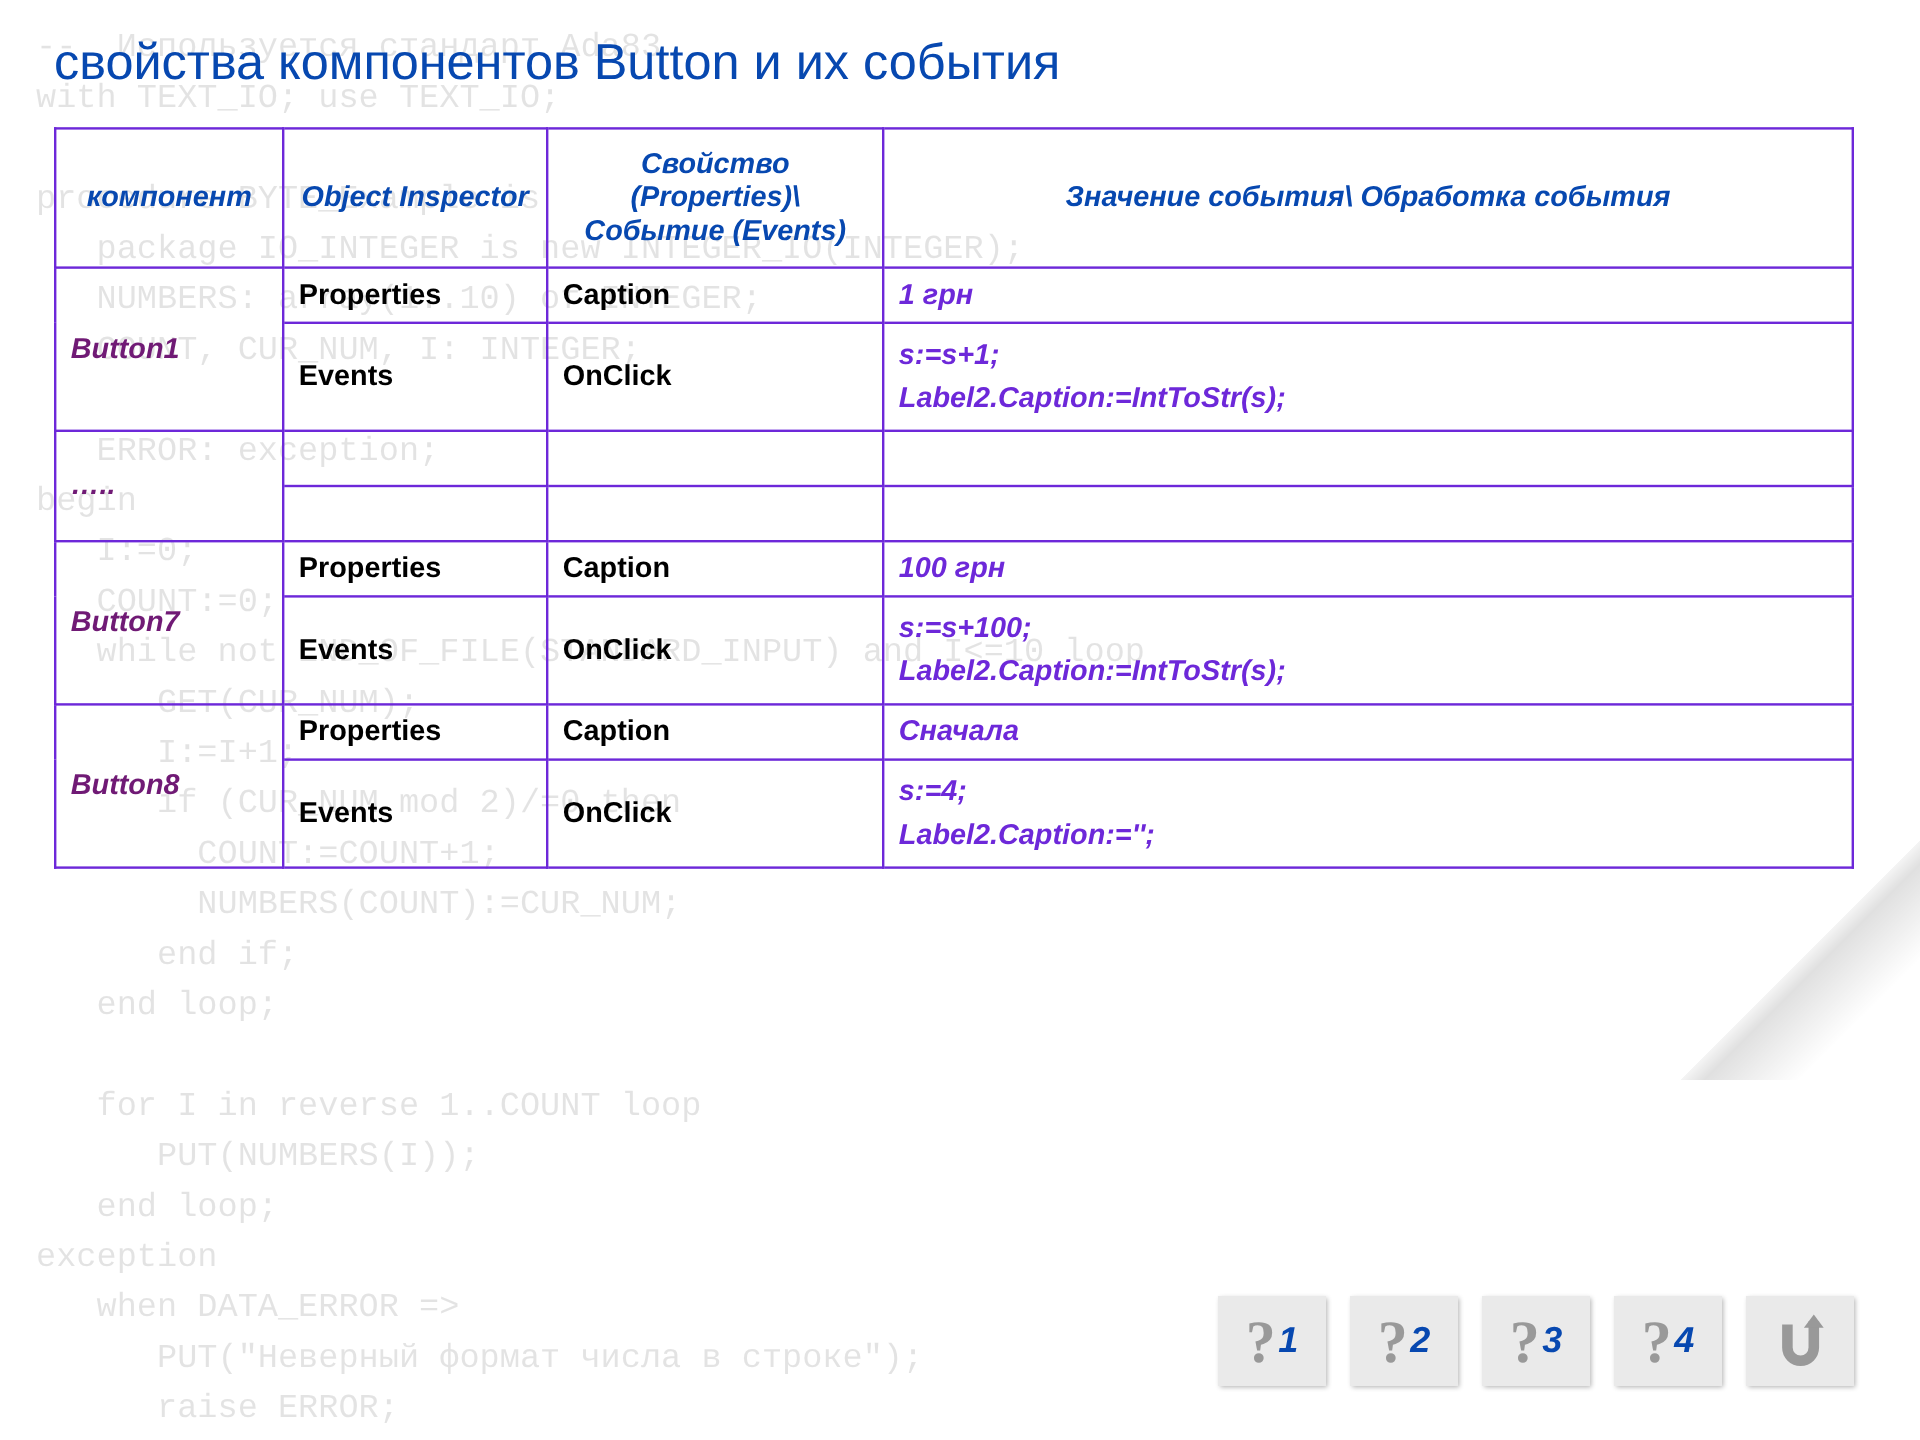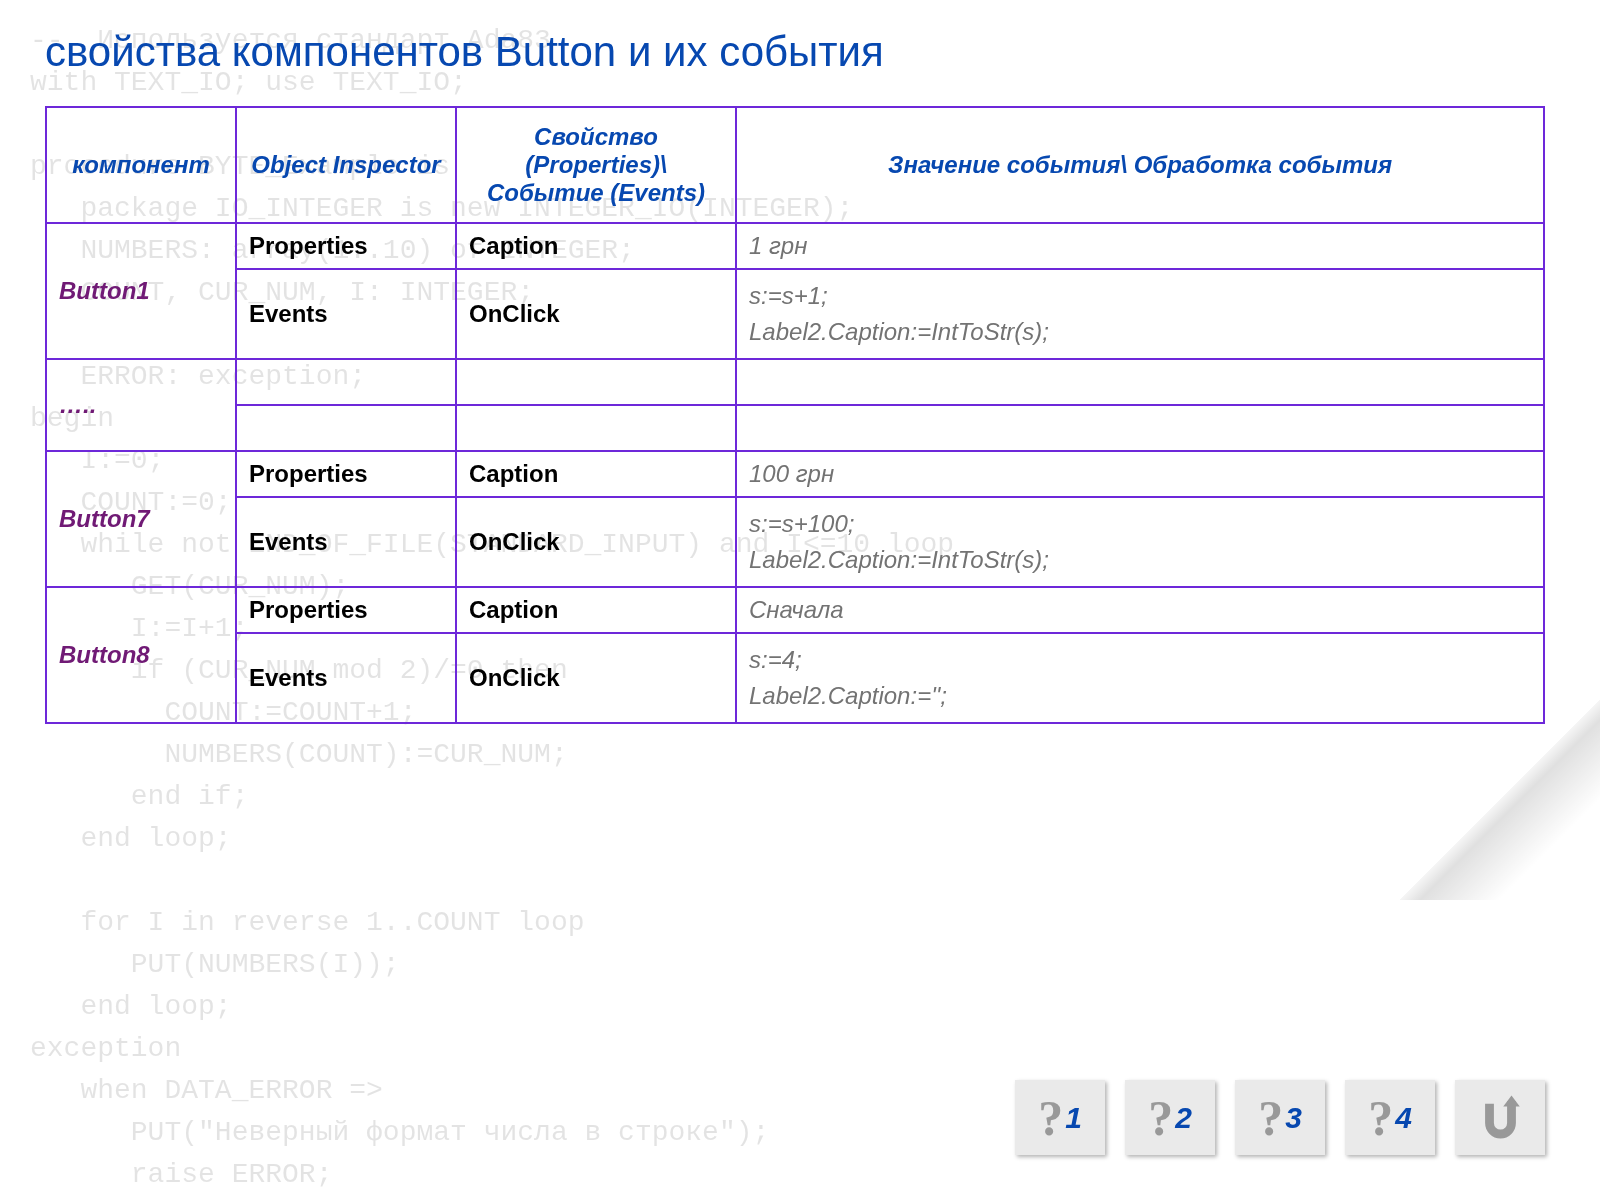--- a/index.html
+++ b/index.html
@@ -66,21 +66,21 @@
     .button-name {
       color: #701a75;
       font-style: italic;
       font-weight: bold;
       font-size: 28px;
       text-align: left;
       padding-left: 15px;
     }
     .inspect { font-weight: bold; color: #000; }
     .propname { font-weight: bold; color: #000; }
-    .valtext { color: #737373; font-style: italic; font-weight: normal; margin-top: 30px; }
+    .valtext { color: #6d28d9; font-style: italic; font-weight: bold; margin-top: 30px; }
     .multiline { line-height: 1.5; }
     .nav {
       position: absolute;
       bottom: 45px;
       right: 55px;
       display: flex;
       gap: 20px;
       align-items: center;
       z-index: 2;
     }

